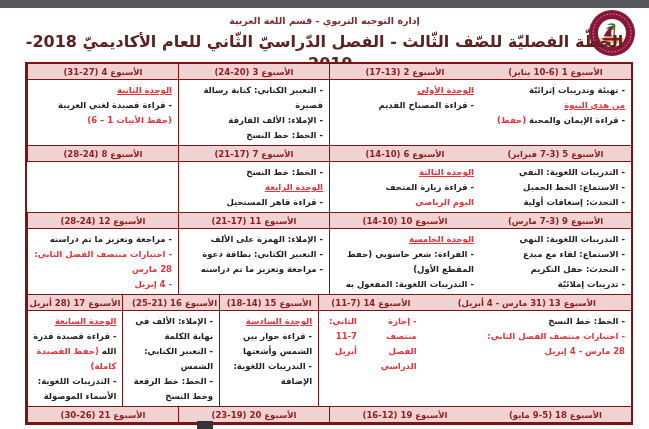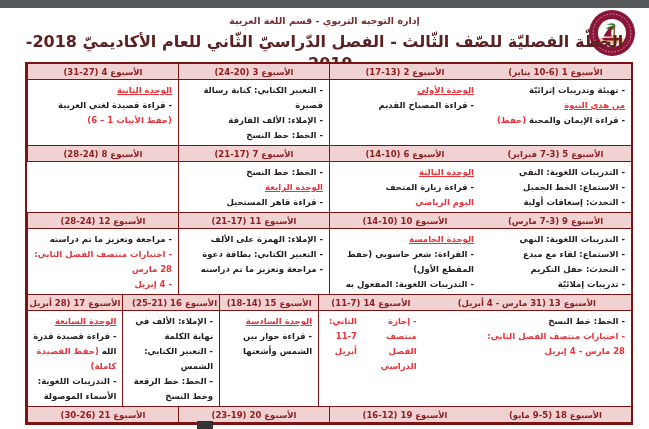--- a/index.html
+++ b/index.html
@@ -141,20 +141,21 @@
           <div class="line"><span class="s-r">- اختبارات منتصف الفصل الثاني:</span></div>
           <div class="line"><span class="s-r">28 مارس - 4 إبريل</span></div>
         </div>
         <div class="ccell vcenter" style="width: 17.3%;">
           <div class="line"><span class="s-r">- إجازة منتصف الفصل الدراسي</span></div>
           <div class="line"><span class="s-r">الثاني: 7‏-‏11 أبريل</span></div>
         </div>
         <div class="ccell" style="width: 16.4%;">
           <div class="line"><span class="s-ru">الوحدة السادسة</span></div>
           <div class="line"><span class="s-b">- قراءة حوار بين الشمس وأشعتها</span></div>
+          <div class="line"><span class="s-b">- التدريبات اللغوية: الإضافة</span></div>
         </div>
         <div class="ccell" style="width: 16%;">
           <div class="line"><span class="s-b">- الإملاء: الألف في نهاية الكلمة</span></div>
           <div class="line"><span class="s-b">- التعبير الكتابي: الشمس</span></div>
           <div class="line"><span class="s-b">- الخط: خط الرقعة وخط النسخ</span></div>
         </div>
         <div class="ccell" style="width: 15.8%;">
           <div class="line"><span class="s-ru">الوحدة السابعة</span></div>
           <div class="line"><span class="s-b">- قراءة قصيدة قدرة الله </span><span class="s-r">(حفظ القصيدة كاملة)</span></div>
           <div class="line"><span class="s-b">- التدريبات اللغوية: الأسماء الموصولة</span></div>

